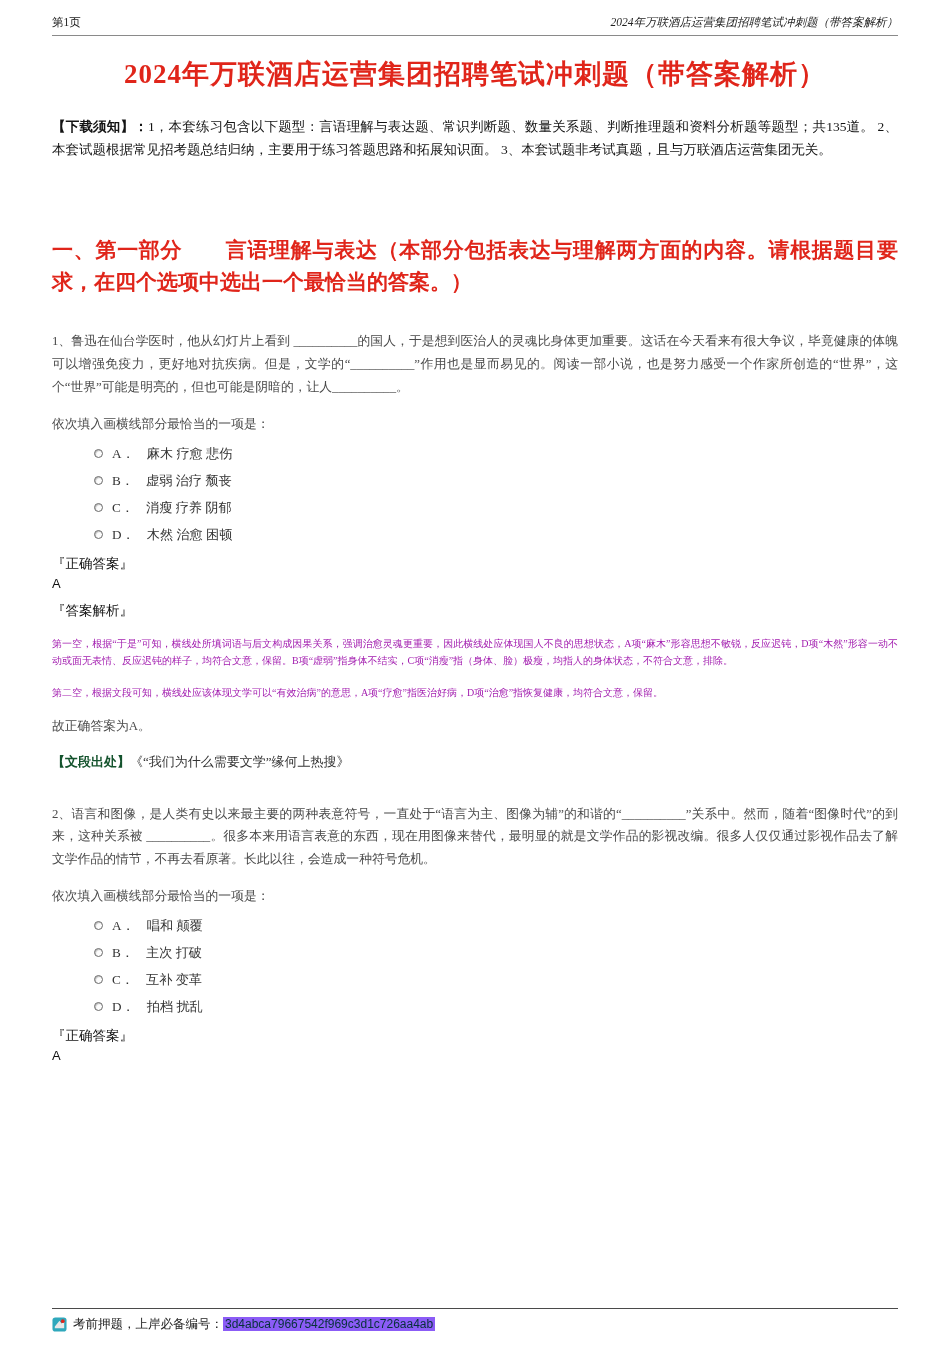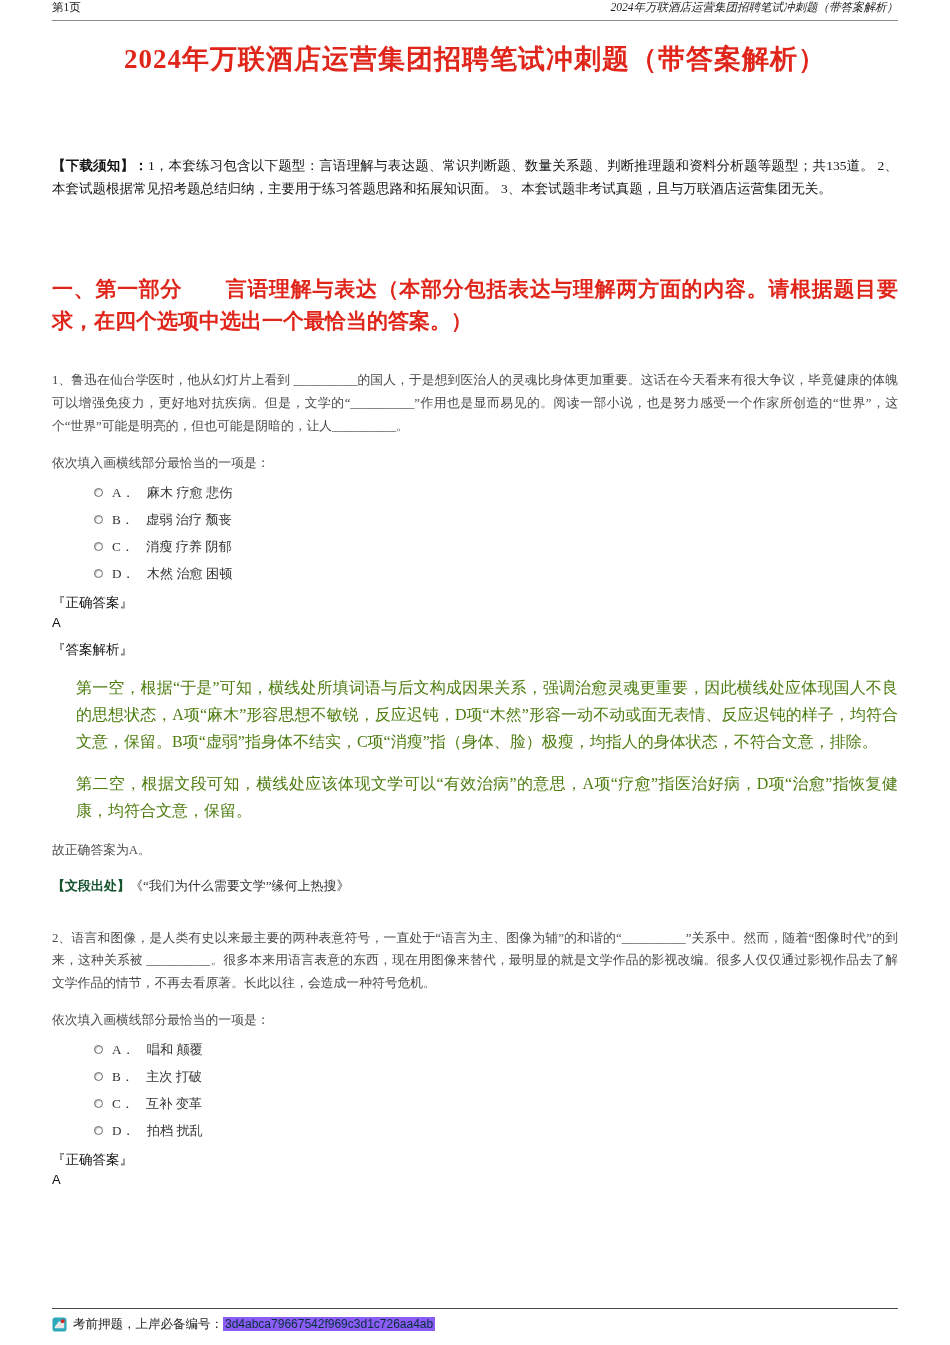--- a/index.html
+++ b/index.html
@@ -6,34 +6,34 @@
   html,body { background:#ffffff; }
   body {
     width:950px; height:1345px;
     font-family:"Liberation Serif","DejaVu Serif",serif;
     color:#222; position:relative; overflow:hidden;
   }
   .page { position:relative; width:950px; height:1345px; padding:0 52px; }
 
   .page-header {
     display:flex; justify-content:space-between; align-items:flex-start;
-    padding-bottom:5px;
+    padding-top:15px; padding-bottom:5px;
     border-bottom:1px solid #8a8a8a;
     font-size:11.5px; color:#222;
   }
   .hdr-title { font-style:italic; }
 
   .main-title {
     margin-top:20px; text-align:center;
     color:#e0251a; font-size:27px; font-weight:bold;
     letter-spacing:1px;
   }
 
   .notice {
-    margin-top:78px; font-size:13.5px; line-height:1.68;
+    margin-top:24px; font-size:13.5px; line-height:1.68;
     color:#141414; text-align:justify;
   }
   .notice b { font-weight:bold; }
 
   .section-heading {
     margin-top:74px; color:#e0251a;
     font-size:21px; font-weight:bold; line-height:1.5;
     text-align:justify;
   }
 
@@ -53,22 +53,22 @@
     border:1px solid #6b6b6b; border-radius:50%;
     background:#fdfdfd; box-shadow:inset 1px 1px 1px rgba(0,0,0,.25);
     margin-right:9px; flex:0 0 auto;
   }
   .opt-label { margin-right:12px; }
 
   .ans-label { margin-top:11px; font-size:13.5px; color:#111; }
   .ans { margin-top:3px; font-size:13px; color:#111; font-family:"Liberation Sans","DejaVu Sans",sans-serif; }
 
   .analysis {
-    margin-top:15px; font-size:16px; color:#4d7c0f;
-    line-height:1.7; text-align:justify;margin-left:24px;
+    margin-top:15px; font-size:10px; color:#a21caf;
+    line-height:1.7; text-align:justify;
   }
   .conclusion { margin-top:17px; font-size:12.8px; color:#4a4a4a; }
   .source { margin-top:18px; font-size:13px; color:#333; }
   .source .src-label { font-weight:bold; color:#14532d; }
 
   .question-2 { margin-top:16px; }
 
   .page-footer {
     position:absolute; left:52px; right:52px; bottom:12px;
     border-top:1px solid #4a4a4a; padding-top:7px;

